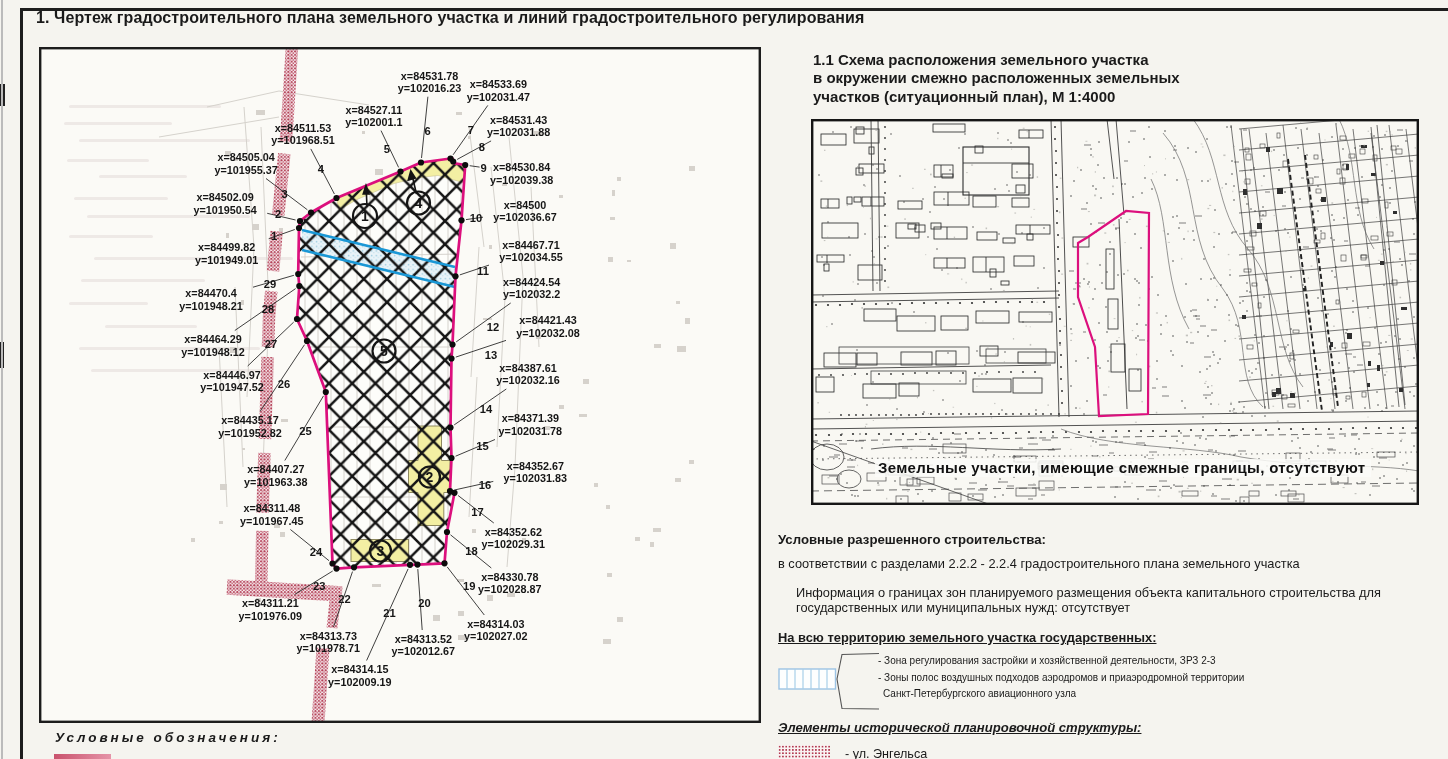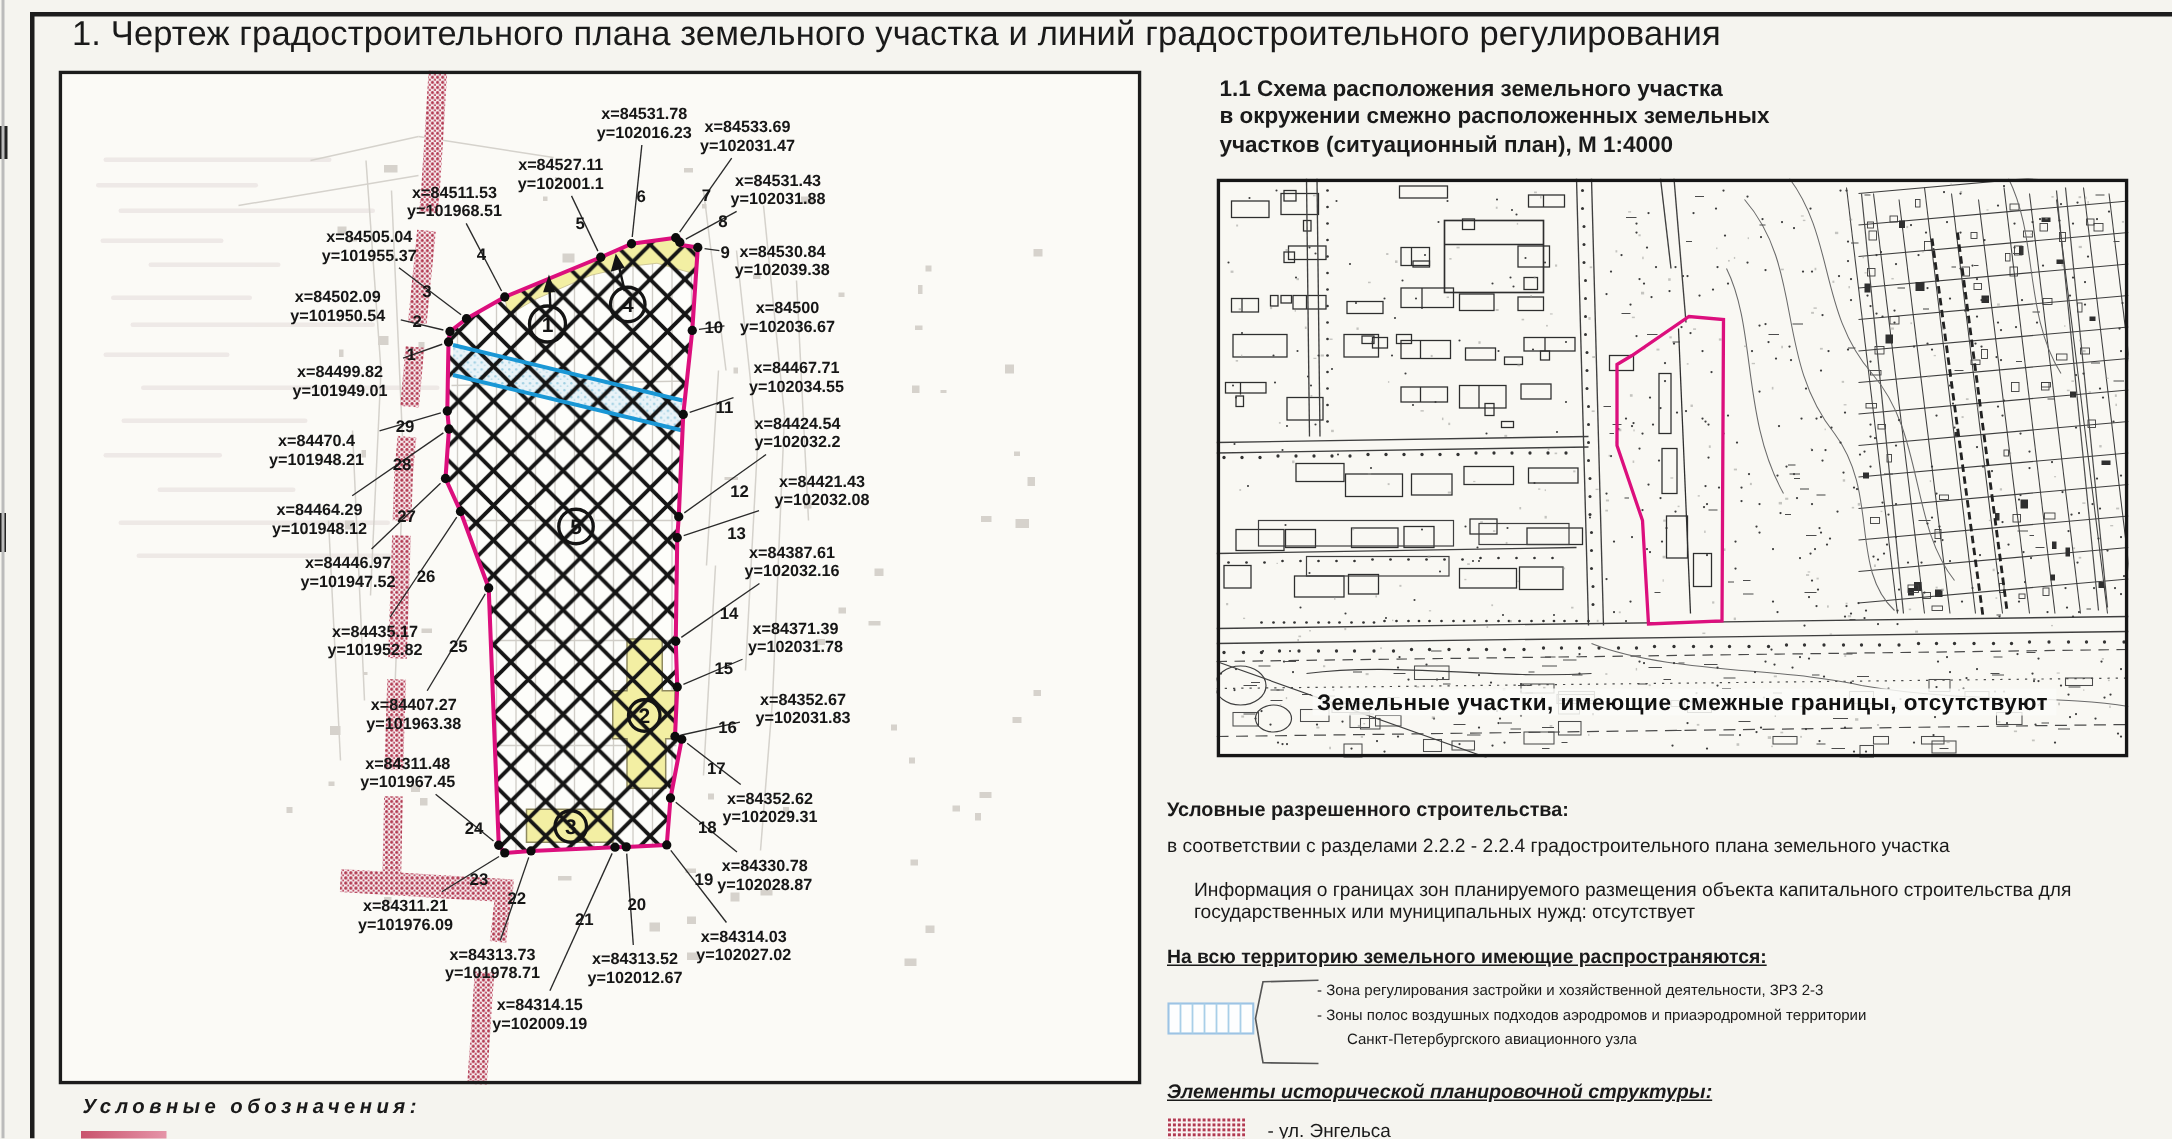--- a/index.html
+++ b/index.html
@@ -7,21 +7,21 @@
 </style></head><body>
 
 <div class="abs" style="left:20px;top:8px;width:1428px;height:3.4px;background:#1d1d1d"></div>
 
 <div class="abs" style="left:20px;top:8px;width:3.4px;height:751px;background:#1d1d1d"></div>
 
 <div class="abs" style="left:0;top:84px;width:5px;height:22px;background:#222"></div>
 <div class="abs" style="left:0;top:342px;width:4px;height:26px;background:#222"></div>
 <div class="abs" style="left:1px;top:0;width:1.6px;height:759px;background:#bbb"></div>
 
-<div class="abs" style="left:48px;top:9px;font-size:23px;font-weight:normal;letter-spacing:0.1px;white-space:nowrap">1. Чертеж градостроительного плана земельного участка и линий градостроительного регулирования</div>
+<div class="abs" style="left:36px;top:9px;font-size:16px;font-weight:bold;letter-spacing:0.1px;white-space:nowrap">1. Чертеж градостроительного плана земельного участка и линий градостроительного регулирования</div>
 
 <svg style="position:absolute;left:39px;top:47px" width="722" height="676" viewBox="0 0 722 676">
 <defs>
 <pattern id="xh" patternUnits="userSpaceOnUse" width="23.2" height="23.2">
   <path d="M-6,17.2 L6,29.2 M-6,-6 L29.2,29.2 M17.2,-6 L29.2,6 M29.2,-6 L-6,29.2 M6,-6 L-6,6 M29.2,17.2 L17.2,29.2" stroke="#151515" stroke-width="2.55"></path>
 </pattern>
 <pattern id="rd" patternUnits="userSpaceOnUse" width="3.4" height="3.4">
   <rect width="3.4" height="3.4" fill="#f7eef0"></rect>
   <circle cx="1.1" cy="1.1" r="1.05" fill="#b23b52"></circle>
         <circle cx="2.8" cy="2.8" r="0.8" fill="#c05066"></circle>
@@ -1636,36 +1636,36 @@
 <text x="67" y="354" font-family="Liberation Sans, sans-serif" font-weight="bold" font-size="15px" fill="#111" textLength="487">Земельные участки, имеющие смежные границы, отсутствуют</text>
 <rect x="1.2" y="1.2" width="605.6" height="383.6" fill="none" stroke="#161616" stroke-width="2.4"></rect>
 </svg>
 
 <div class="abs" style="left:778px;top:532px;font-size:13.2px;font-weight:bold">Условные разрешенного строительства:</div>
 
 <div class="abs" style="left:778px;top:556px;font-size:12.8px">в соответствии с разделами 2.2.2 - 2.2.4 градостроительного плана земельного участка</div>
 
 <div class="abs" style="left:796px;top:585px;font-size:12.8px;line-height:15.2px;white-space:nowrap">Информация о границах зон планируемого размещения объекта капитального строительства для<br>государственных или муниципальных нужд: отсутствует</div>
 
-<div class="abs" style="left:778px;top:630px;font-size:12.9px;font-weight:bold;text-decoration:underline">На всю территорию земельного имеющие распространяются:</div>
+<div class="abs" style="left:778px;top:630px;font-size:12.9px;font-weight:bold;text-decoration:underline">На всю территорию земельного участка государственных:</div>
 
 <svg class="abs" style="left:770px;top:645px" width="130" height="70" viewBox="0 0 130 70">
 <rect x="9" y="24" width="56.5" height="20" fill="#fdfefe" stroke="#9cc3e4" stroke-width="1.4"></rect>
 <g stroke="#a8cfe8" stroke-width="1.2">
 <line x1="17" y1="24" x2="17" y2="44"></line>
       <line x1="25" y1="24" x2="25" y2="44"></line>
 <line x1="33" y1="24" x2="33" y2="44"></line>
       <line x1="41" y1="24" x2="41" y2="44"></line>
 <line x1="49" y1="24" x2="49" y2="44"></line>
       <line x1="57" y1="24" x2="57" y2="44"></line>
 </g>
 <polyline points="109,8.5 72,9.5 67,34 72,63.5 109,64" fill="none" stroke="#555" stroke-width="1.1"></polyline>
 </svg>
 
-<div class="abs" style="left:878px;top:653px;font-size:10px;line-height:16.6px">- Зона регулирования застройки и хозяйственной деятельности, ЗРЗ 2-3<br>- Зоны полос воздушных подходов аэродромов и приаэродромной территории<br><span style="margin-left:20px">Санкт-Петербургского авиационного узла</span></div>
+<div class="abs" style="left:878px;top:653px;font-size:10px;line-height:16.6px">- Зона регулирования застройки и хозяйственной деятельности, ЗРЗ 2-3<br>- Зоны полос воздушных подходов аэродромов и приаэродромной территории<br><span style="margin-left:5px">Санкт-Петербургского авиационного узла</span></div>
 
 <div class="abs" style="left:778px;top:720px;font-size:13.1px;font-weight:bold;font-style:italic;text-decoration:underline">Элементы исторической планировочной структуры:</div>
 
 <div class="abs" style="left:778px;top:745px;width:52px;height:14px;background-image:radial-gradient(#b23b52 0.95px, transparent 1.05px);background-size:3.3px 3.3px;background-color:#f9f3f2"></div>
 
 <div class="abs" style="left:845px;top:747px;font-size:12.6px">- ул. Энгельса</div>
 
 <div class="abs" style="left:55px;top:730px;font-size:13.5px;font-weight:bold;font-style:italic;letter-spacing:3px;border-bottom:1.6px solid #1a1a1a;padding-bottom:14px">Условные обозначения:</div>
 
 <div class="abs" style="left:54px;top:754px;width:57px;height:6px;background:linear-gradient(to right,#c9536d,#e594a8)"></div>

